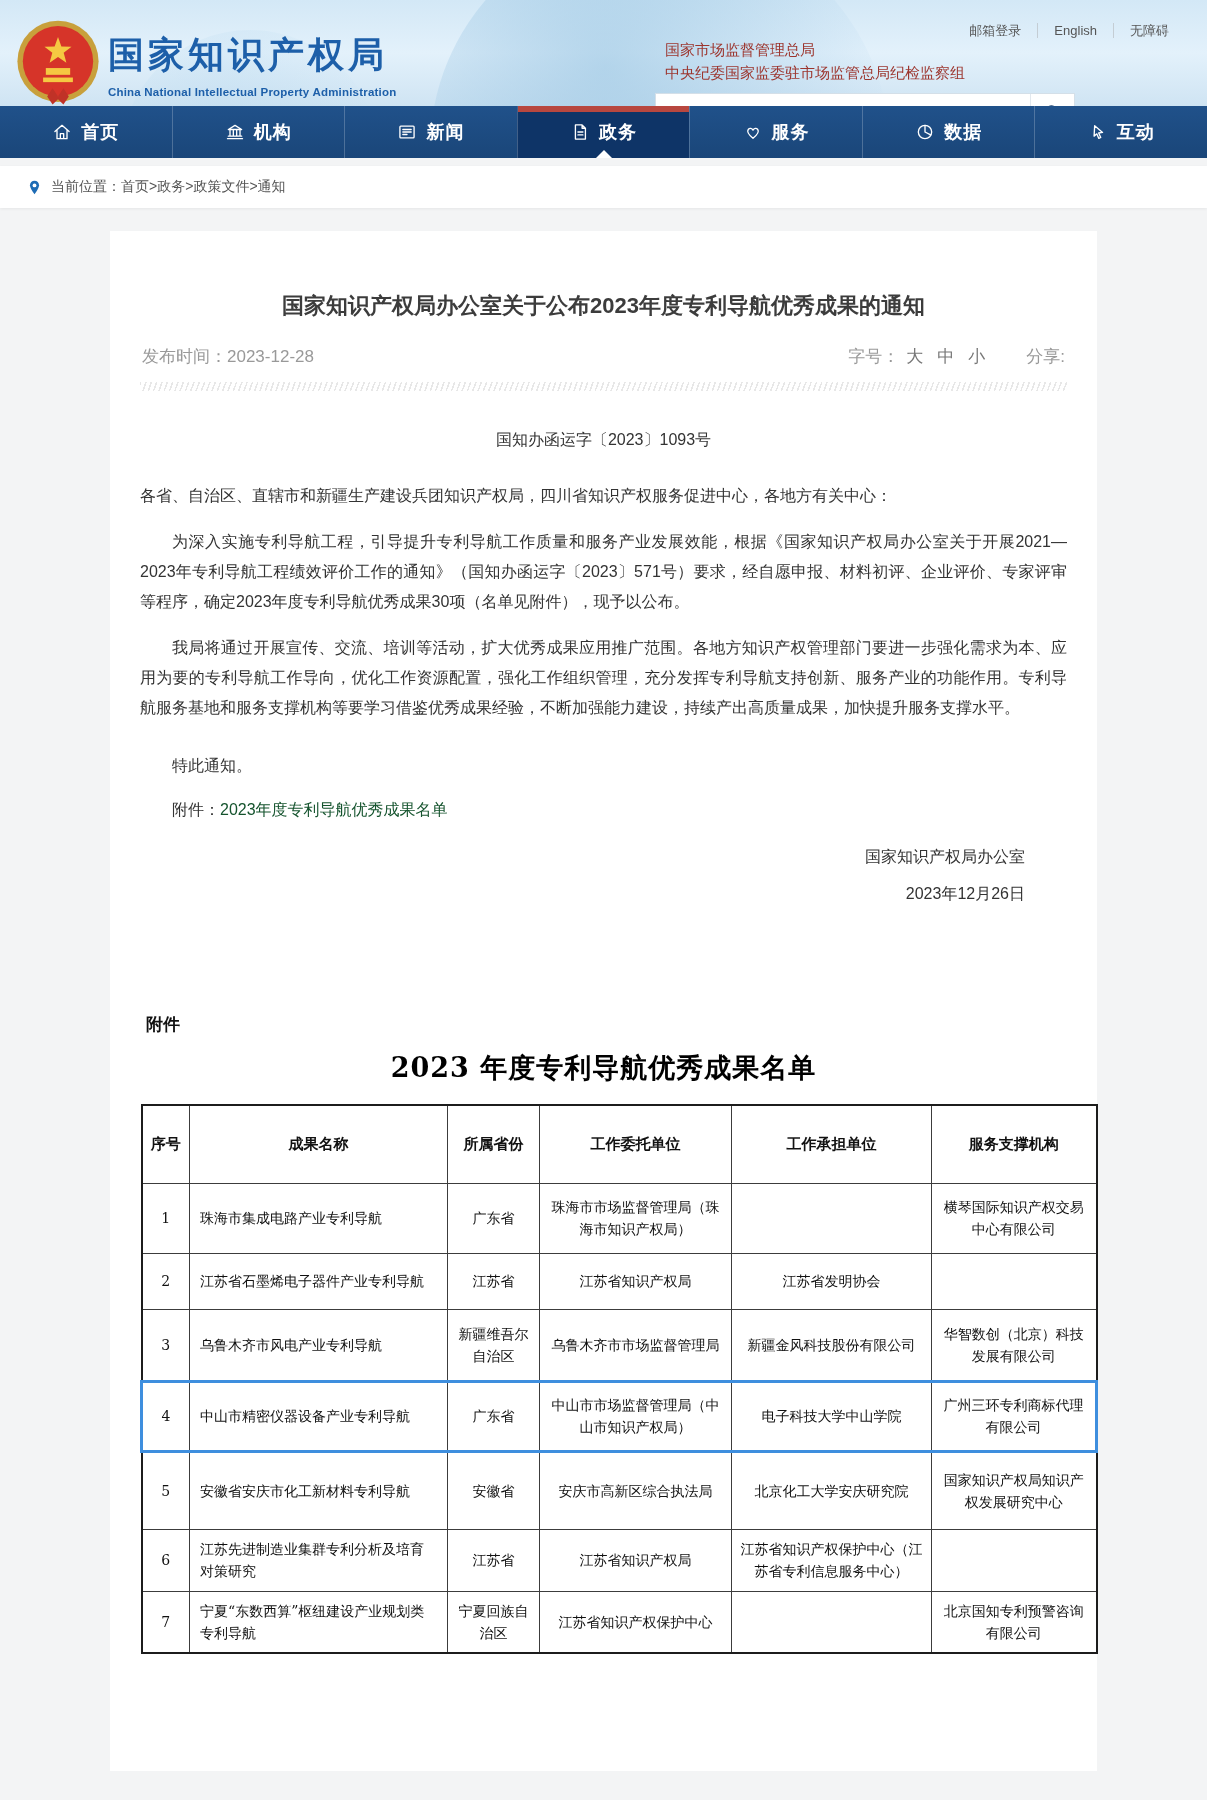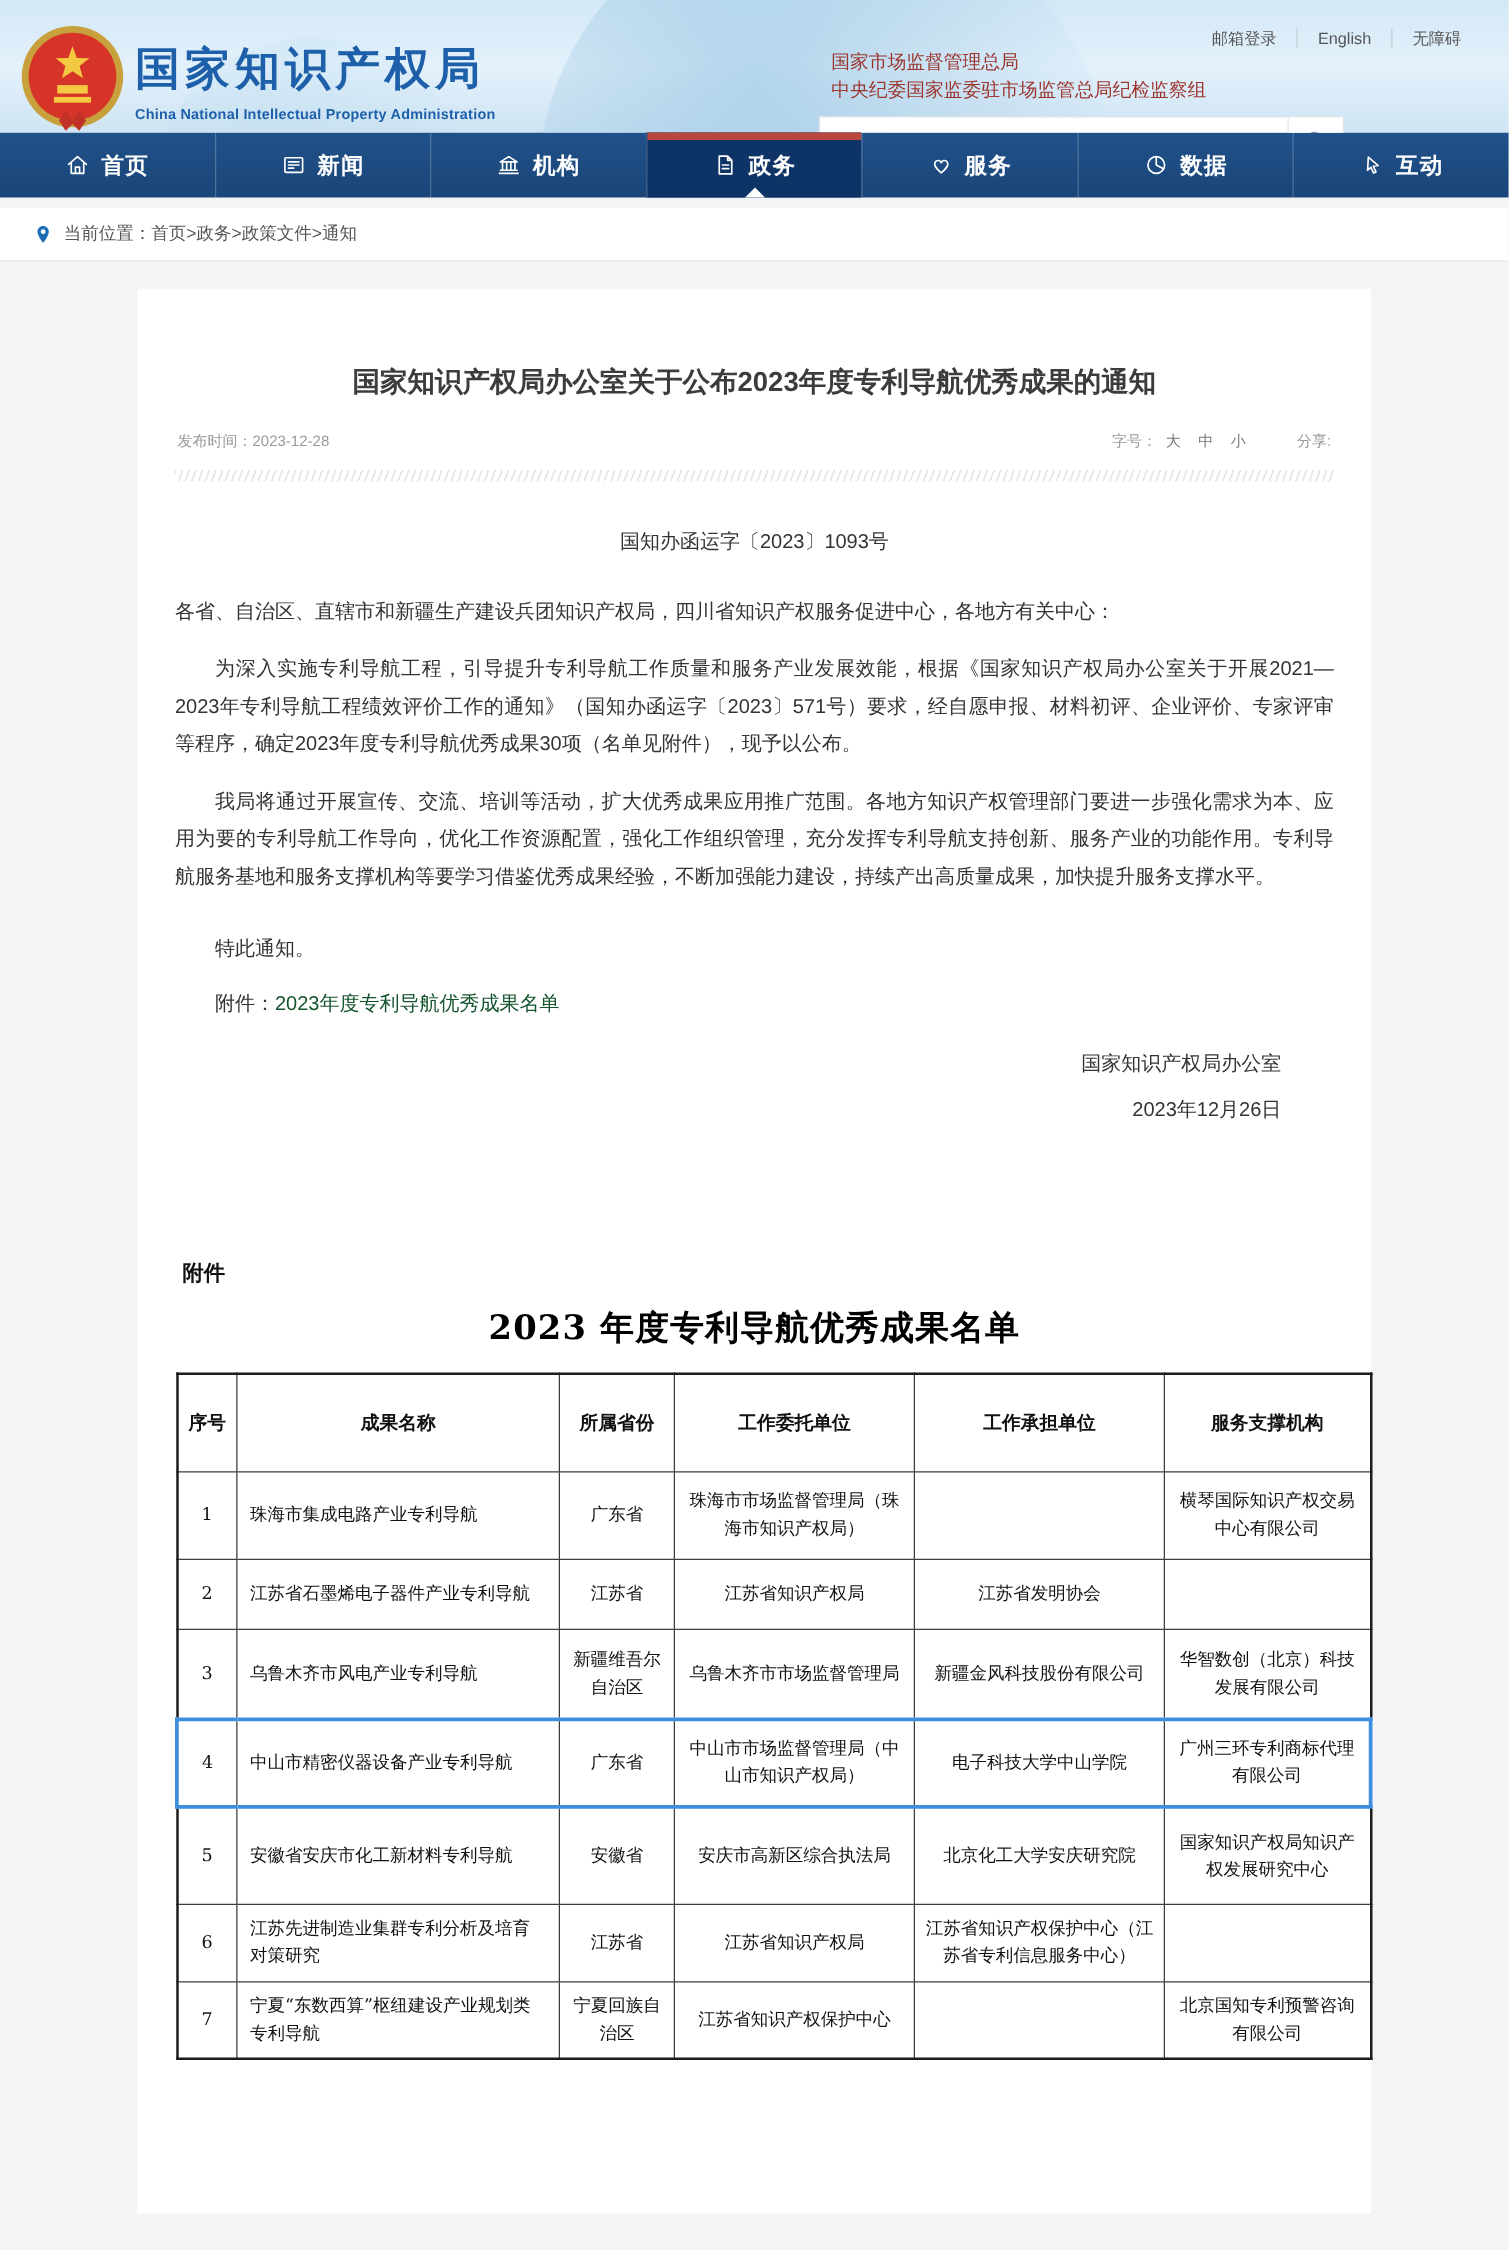--- a/index.html
+++ b/index.html
@@ -48,21 +48,21 @@
            border-left:8px solid transparent; border-right:8px solid transparent; border-bottom:8px solid #ffffff; }
   
   .crumb-strip { margin-top:8px; height:42px; background:#fff; display:flex; align-items:center;
                  padding-left:26px; font-size:14px; color:#555; box-shadow:0 1px 3px rgba(0,0,0,.06); }
   .crumb-strip svg { margin-right:8px; }
   .crumb { color:#555; text-decoration:none; cursor:pointer; }
   
   .card { width:987px; height:1540px; margin:23px auto 0; background:#fff; padding:60px 30px 0; }
   .art-title { text-align:center; font-size:22px; font-weight:700; color:#3c3c3c; line-height:30px; }
   .meta-row { margin-top:24px; display:flex; justify-content:space-between; align-items:center;
-              font-size:12px; color:#999; padding:0 2px; }
+              font-size:17px; color:#999; padding:0 2px; }
   .meta-right span.size-opt { color:#777; margin:0 7px; cursor:pointer; }
   .meta-right .share { margin-left:34px; }
   .hatch { margin-top:14px; height:9px;
            background:repeating-linear-gradient(110deg,#e7e7e7 0 1.5px,#ffffff 1.5px 5px); }
   .doc-number { margin-top:34px; text-align:center; font-size:16px; color:#333; line-height:30px; }
   .body-text p { font-size:16px; line-height:30px; color:#333; margin-top:16px; text-align:justify; }
   .body-text p.salutation { margin-top:26px; text-indent:0; }
   .body-text p.indent { text-indent:2em; }
   .body-text p.closing { margin-top:28px; }
   .attach-line { margin-top:14px; font-size:16px; line-height:30px; text-indent:2em; }
@@ -131,30 +131,30 @@
 
 <nav class="main-nav" id="main-nav">
     <div class="nav-item">
       <svg width="20" height="20" viewBox="0 0 24 24" fill="none" stroke="#ffffff" stroke-width="1.6" stroke-linejoin="round" stroke-linecap="round">
         <path d="M3.5 11.5 L12 4 L20.5 11.5 M6 10 V20 H18 V10 M10 20 V14 H14 V20"></path>
       </svg>
       <span class="nav-label">首页</span>
     </div>
     <div class="nav-item">
       <svg width="20" height="20" viewBox="0 0 24 24" fill="none" stroke="#ffffff" stroke-width="1.6" stroke-linejoin="round" stroke-linecap="round">
+        <path d="M4 9 L12 4 L20 9 Z M6 9 V17 M10 9 V17 M14 9 V17 M18 9 V17 M4 17 H20 M3 20 H21"></path>
+      </svg>
+      <span class="nav-label">机构</span>
+    </div>
+    <div class="nav-item">
+      <svg width="20" height="20" viewBox="0 0 24 24" fill="none" stroke="#ffffff" stroke-width="1.6" stroke-linejoin="round" stroke-linecap="round">
         <rect x="3.5" y="5" width="17" height="14" rx="1"></rect>
         <path d="M7 9 H17 M7 12 H17 M7 15 H12"></path>
       </svg>
       <span class="nav-label">新闻</span>
-    </div>
-    <div class="nav-item">
-      <svg width="20" height="20" viewBox="0 0 24 24" fill="none" stroke="#ffffff" stroke-width="1.6" stroke-linejoin="round" stroke-linecap="round">
-        <path d="M4 9 L12 4 L20 9 Z M6 9 V17 M10 9 V17 M14 9 V17 M18 9 V17 M4 17 H20 M3 20 H21"></path>
-      </svg>
-      <span class="nav-label">机构</span>
     </div>
     <div class="nav-item active">
       <span class="red-bar"></span>
       <svg width="20" height="20" viewBox="0 0 24 24" fill="none" stroke="#ffffff" stroke-width="1.6" stroke-linejoin="round" stroke-linecap="round">
         <path d="M6.5 3.5 H14.5 L18.5 7.5 V20.5 H6.5 Z M14.5 3.5 V7.5 H18.5 M9.5 12 H15.5 M9.5 15.5 H15.5"></path>
       </svg>
       <span class="nav-label">政务</span>
       <span class="notch"></span>
     </div>
     <div class="nav-item">

